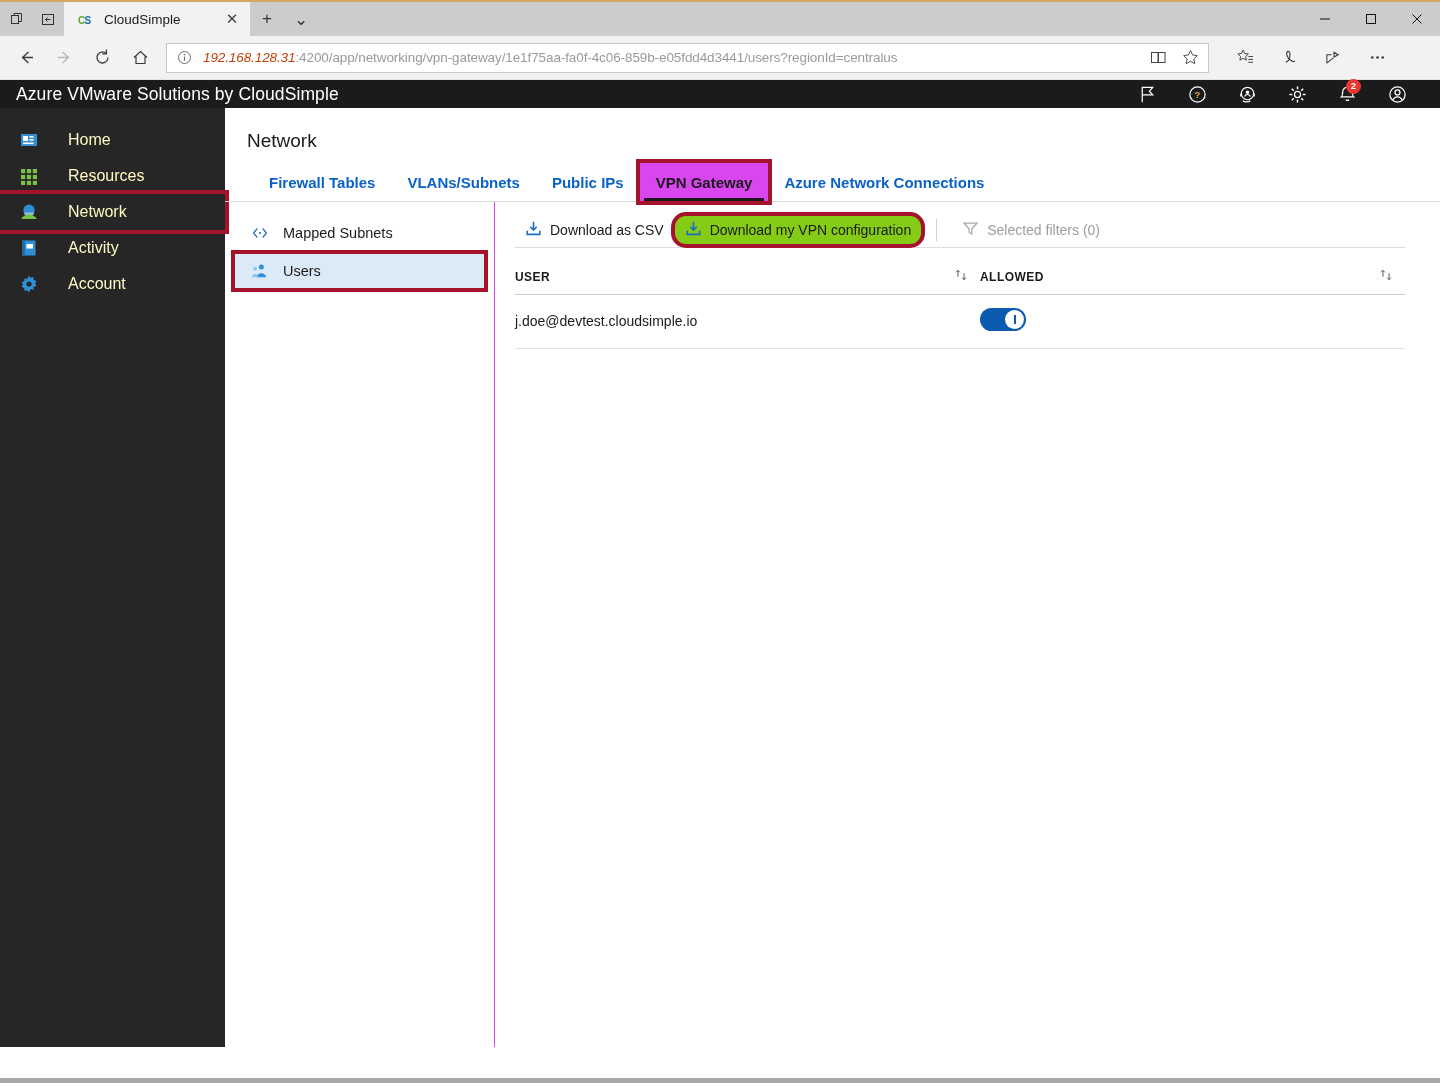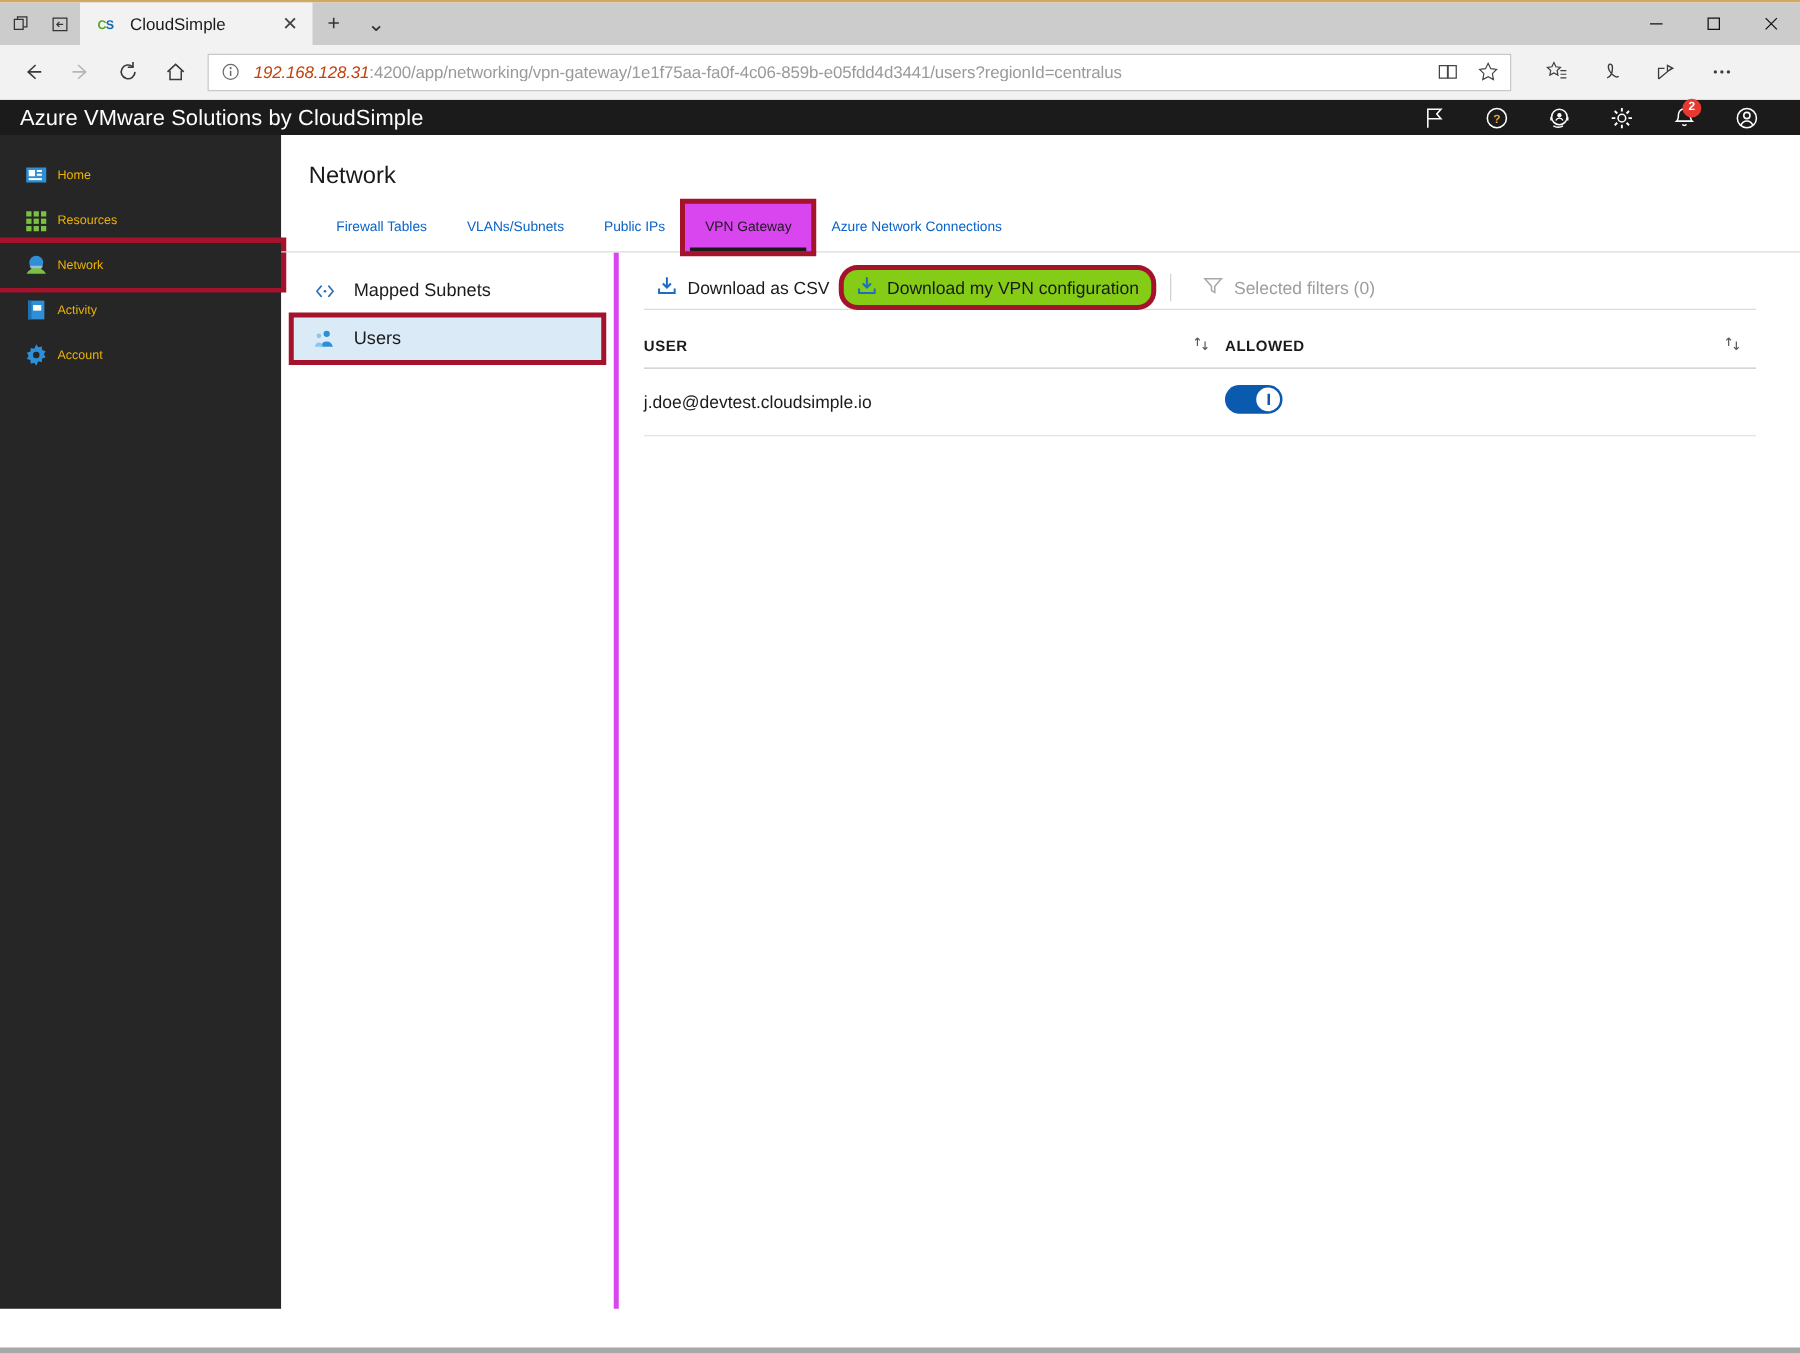--- a/index.html
+++ b/index.html
@@ -82,49 +82,49 @@
     position: absolute; top: 7px; right: 11px; background: #e8382f; color: #fff;
     font-size: 9.5px; line-height: 14px; min-width: 15px; height: 15px;
     border-radius: 8px; text-align: center; padding: 0 3px; font-weight: 600;
   }
 
   
   .body-wrap { display: flex; height: 939px; }
 
   .sidebar { width: 225px; background: #262626; padding-top: 14px; flex: 0 0 225px; }
   .side-item {
-    height: 36px; display: flex; align-items: center; gap: 6px;
-    padding-left: 18px; color: #eab308; font-size: 10px; position: relative;
+    height: 36px; display: flex; align-items: center; gap: 28px;
+    padding-left: 18px; color: #fef9c3; font-size: 16px; position: relative;
   }
   .side-item .s-ico { width: 22px; height: 22px; display: flex;
                       align-items: center; justify-content: center; }
   .side-item.annot { box-shadow: 0 0 0 4px #a5122b; }
 
   .content { flex: 1; background: #ffffff; display: flex; flex-direction: column; }
   .page-title { font-size: 19px; color: #1a1a1a; padding: 22px 0 0 22px;
                 height: 56px; font-weight: 400; }
 
   .tabs {
     display: flex; align-items: flex-end; gap: 0; height: 38px;
     border-bottom: 1px solid #dcdcdc; padding-left: 28px; position: relative;
   }
   .tabitem {
-    font-size: 11px; color: #0a62c8; padding: 0 16px; height: 38px;
-    display: flex; align-items: center; white-space: nowrap; position: relative;
+    font-size: 15px; color: #0a62c8; padding: 0 16px; height: 38px;
+    display: flex; align-items: center; white-space: nowrap; position: relative; font-weight: bold;
   }
   .tabitem.active { color: #1a1a1a; }
   .tabitem.active::after {
     content: ""; position: absolute; left: 4px; right: 4px; bottom: 0;
     height: 3px; background: #1a1a1a;
   }
   .tabitem.annot { box-shadow: 0 0 0 4px #a5122b; background: #d946ef; z-index: 3; margin-top: 47px; }
 
   .main-row { flex: 1; display: flex; min-height: 0; }
 
-  .subnav { width: 270px; flex: 0 0 270px; border-right: 4px solid #d946ef;
+  .subnav { width: 270px; flex: 0 0 270px; border-right: 1px solid #d946ef;
             padding-top: 14px; }
   .subnav-item {
     height: 34px; display: flex; align-items: center; gap: 13px;
     margin: 0 10px 4px 10px; padding-left: 15px; font-size: 14.5px; color: #1a1a1a;
     position: relative;
   }
   .subnav-item.selected { background: #dbeaf7; text-align: center; }
   .subnav-item.annot { box-shadow: 0 0 0 4px #a5122b; }
   .subnav-item .sn-ico { width: 20px; height: 20px; display: flex;
                          align-items: center; justify-content: center; }

